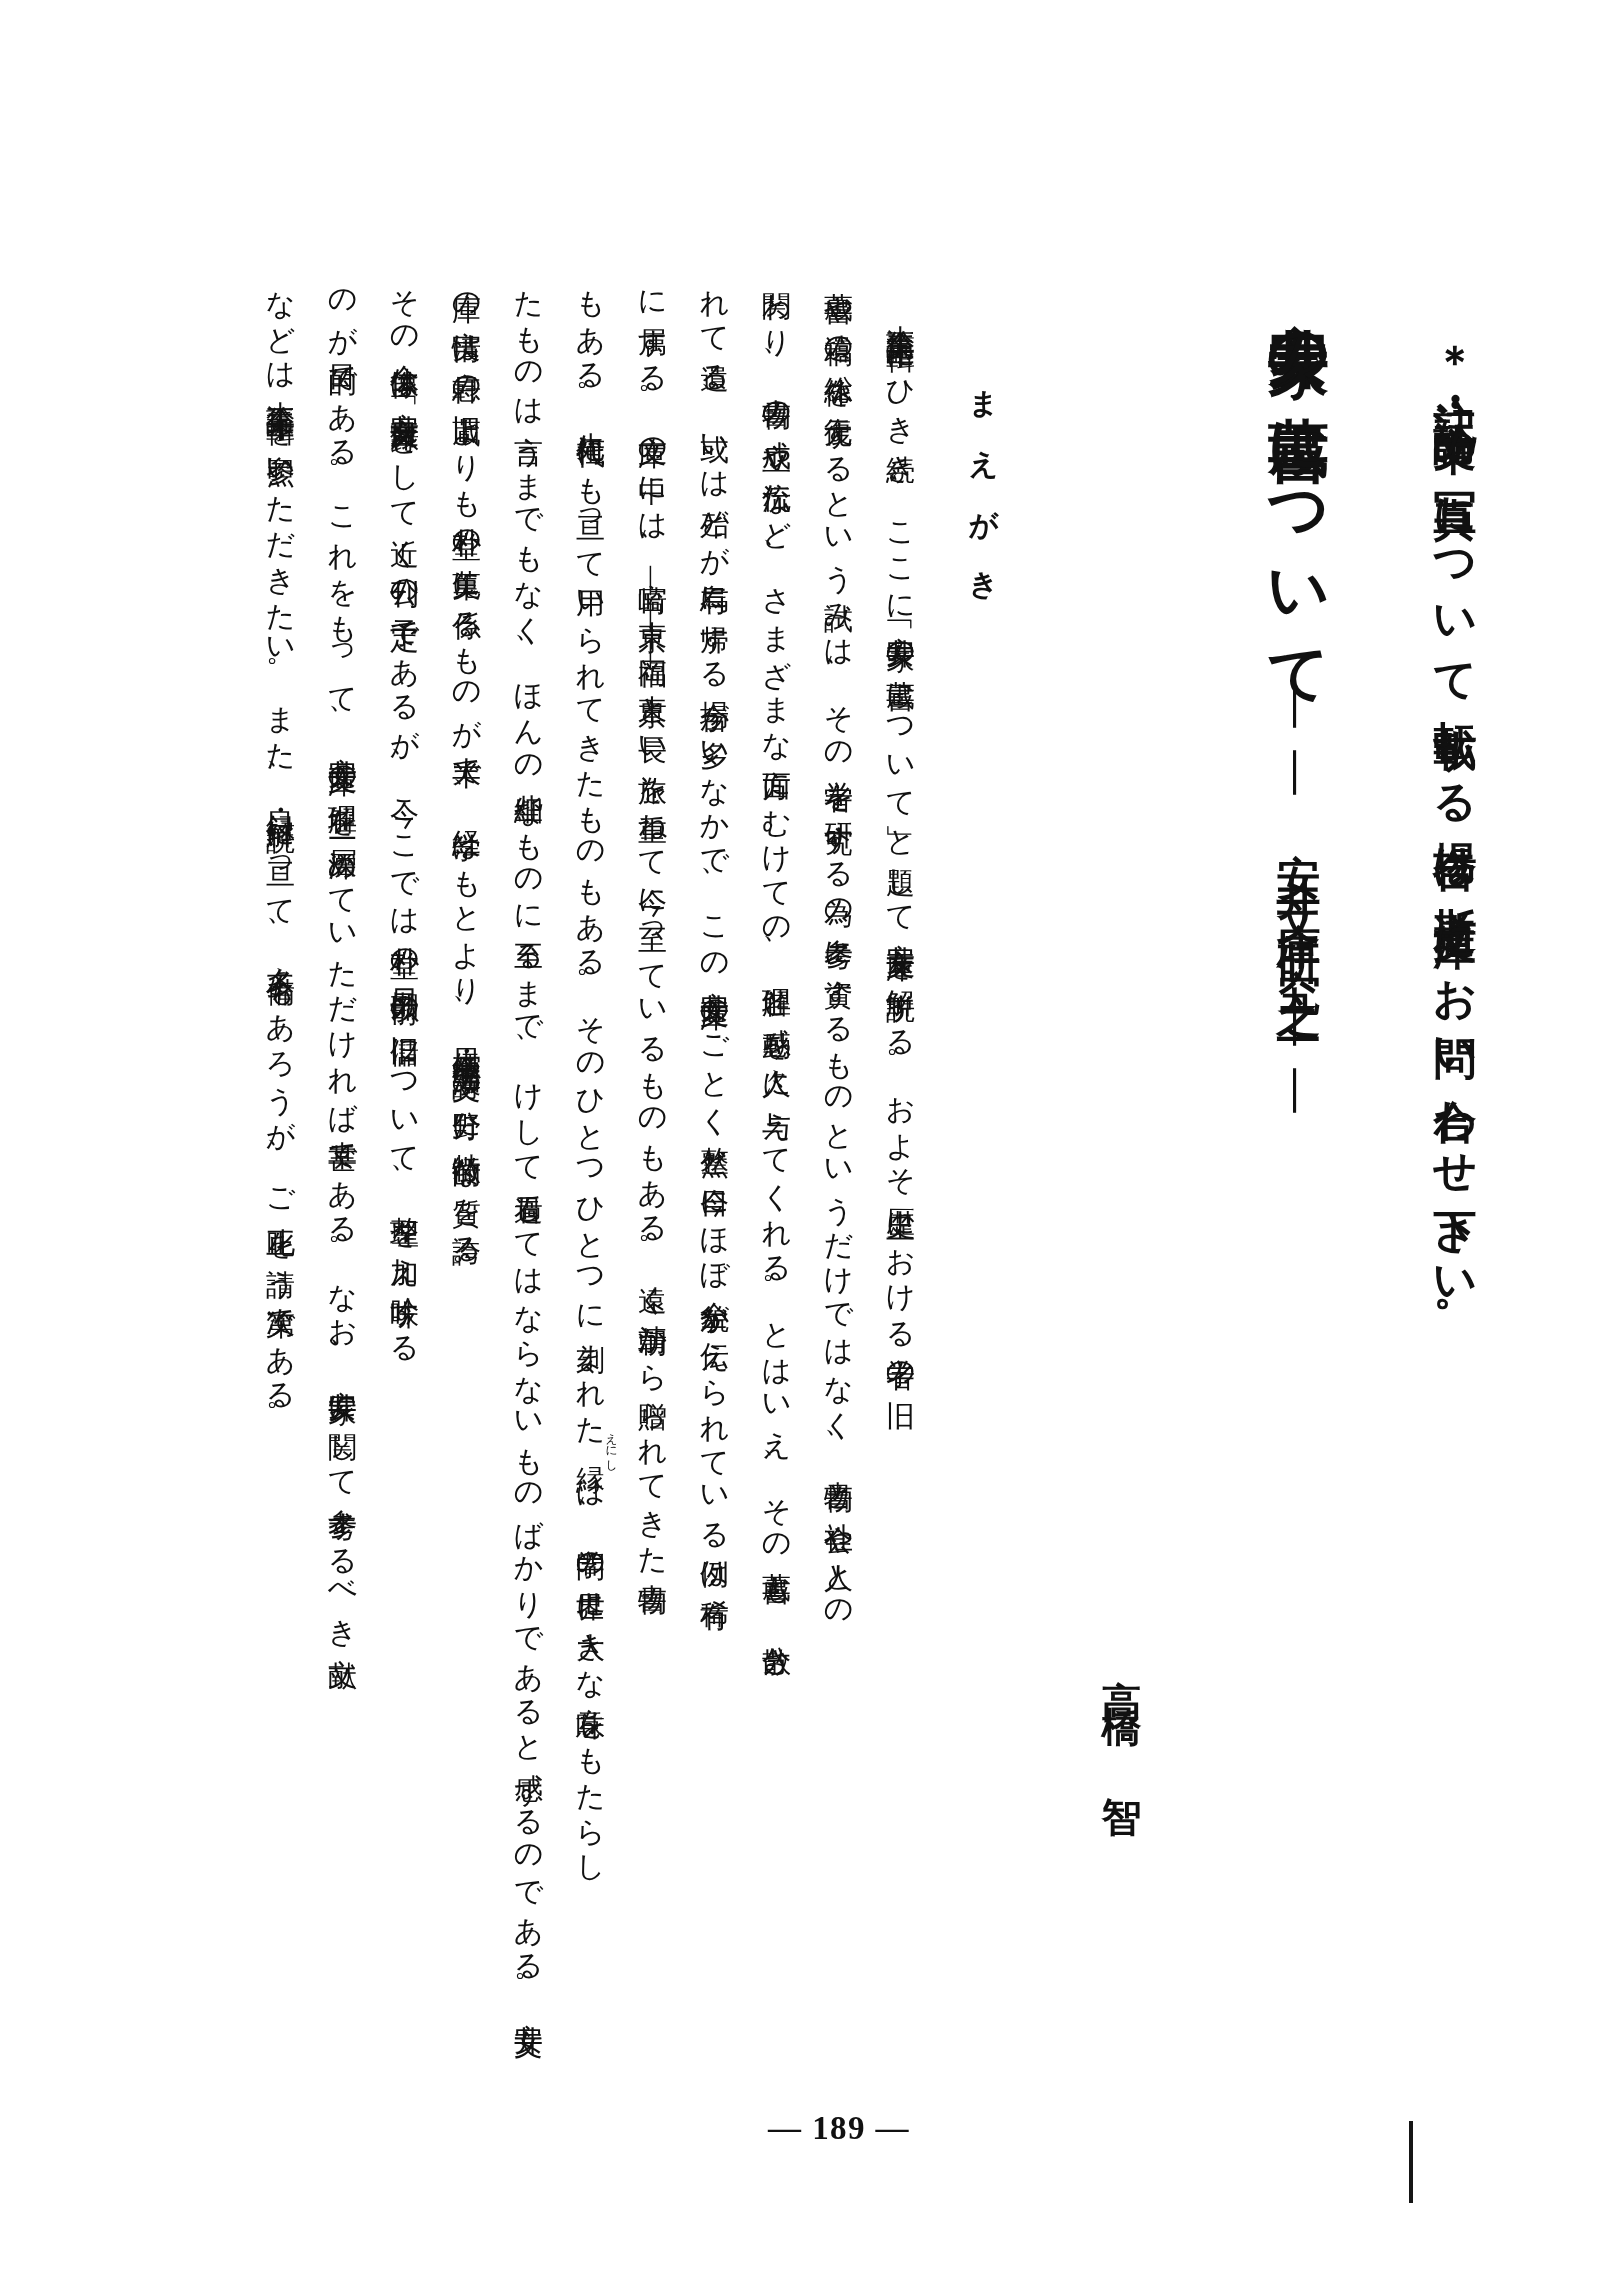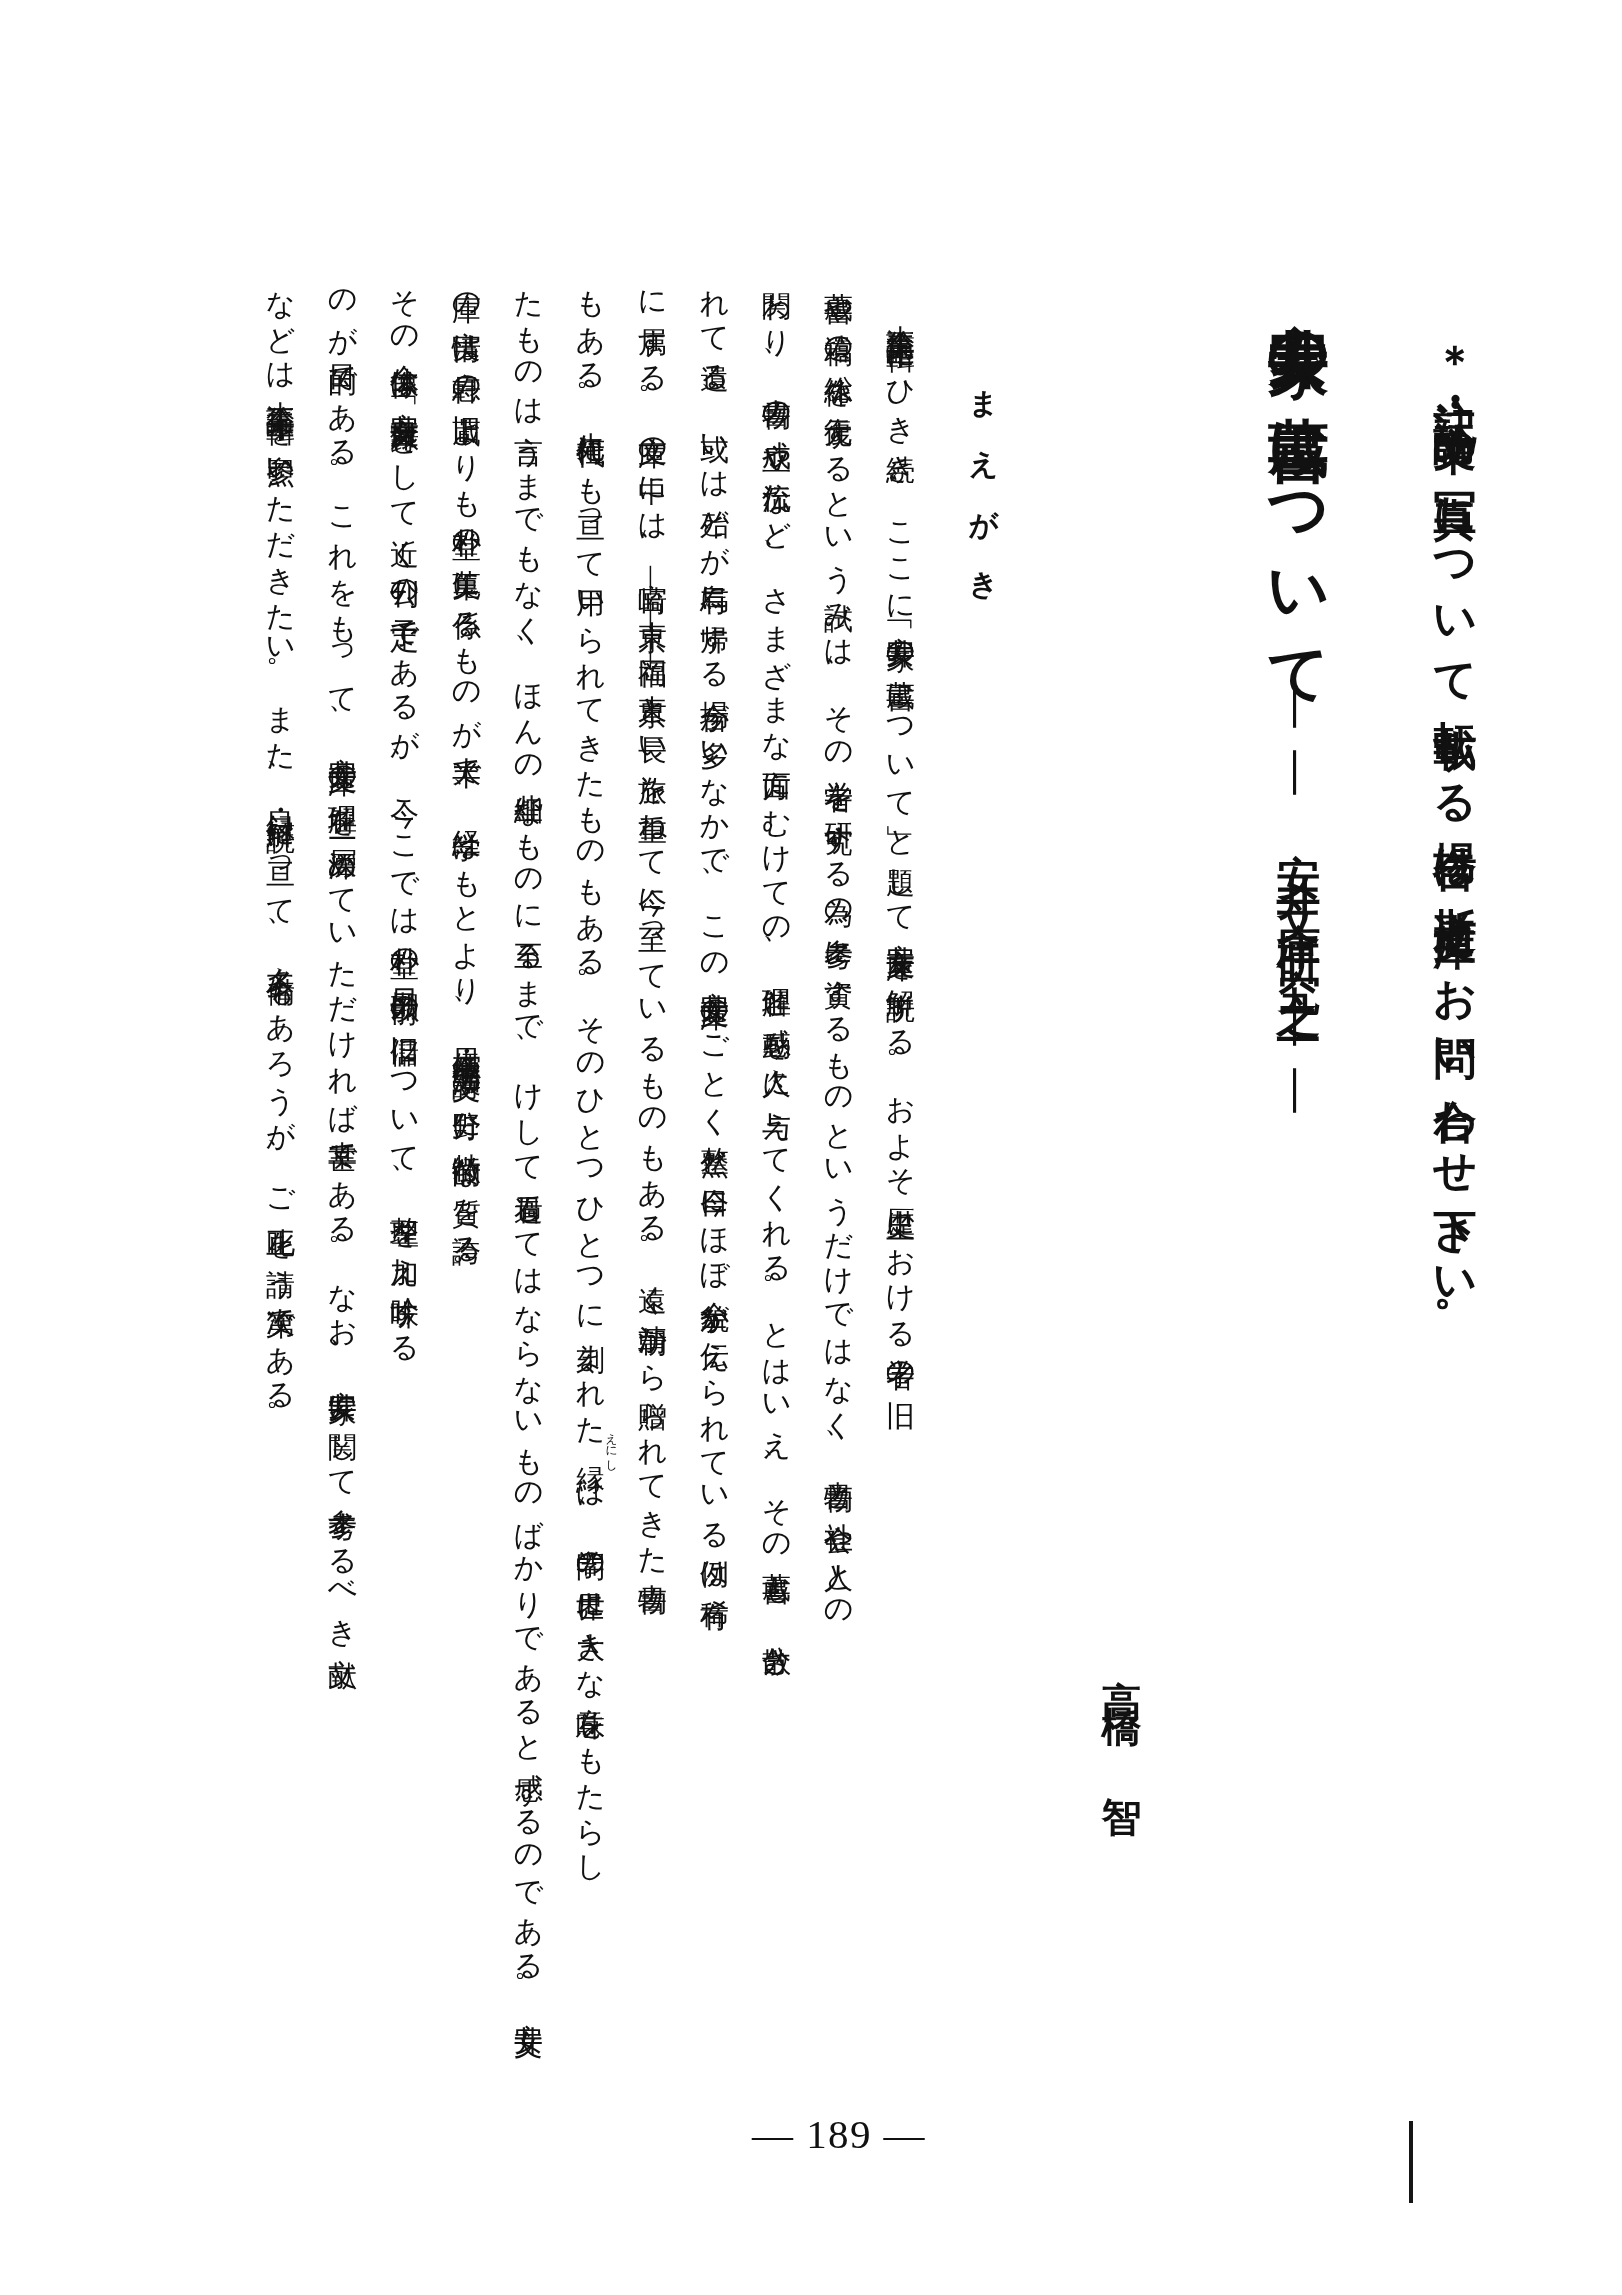--- a/index.html
+++ b/index.html
@@ -67,22 +67,23 @@
     font-size: 11.8px;
     letter-spacing: 0;
     font-family: "Liberation Serif", "DejaVu Serif", serif;
   }
   .page-number {
     position: absolute;
     left: 749px;
     top: 2110px;
     width: 180px;
     text-align: center;
-    font-size: 41px;
+    font-size: 33px;
     letter-spacing: 1.4px;
+    font-weight: bold;
   }
   .fold-mark {
     position: absolute;
     left: 1409px;
     top: 2121px;
     width: 4.2px;
     height: 82px;
     background: #151515;
   }
 </style>

